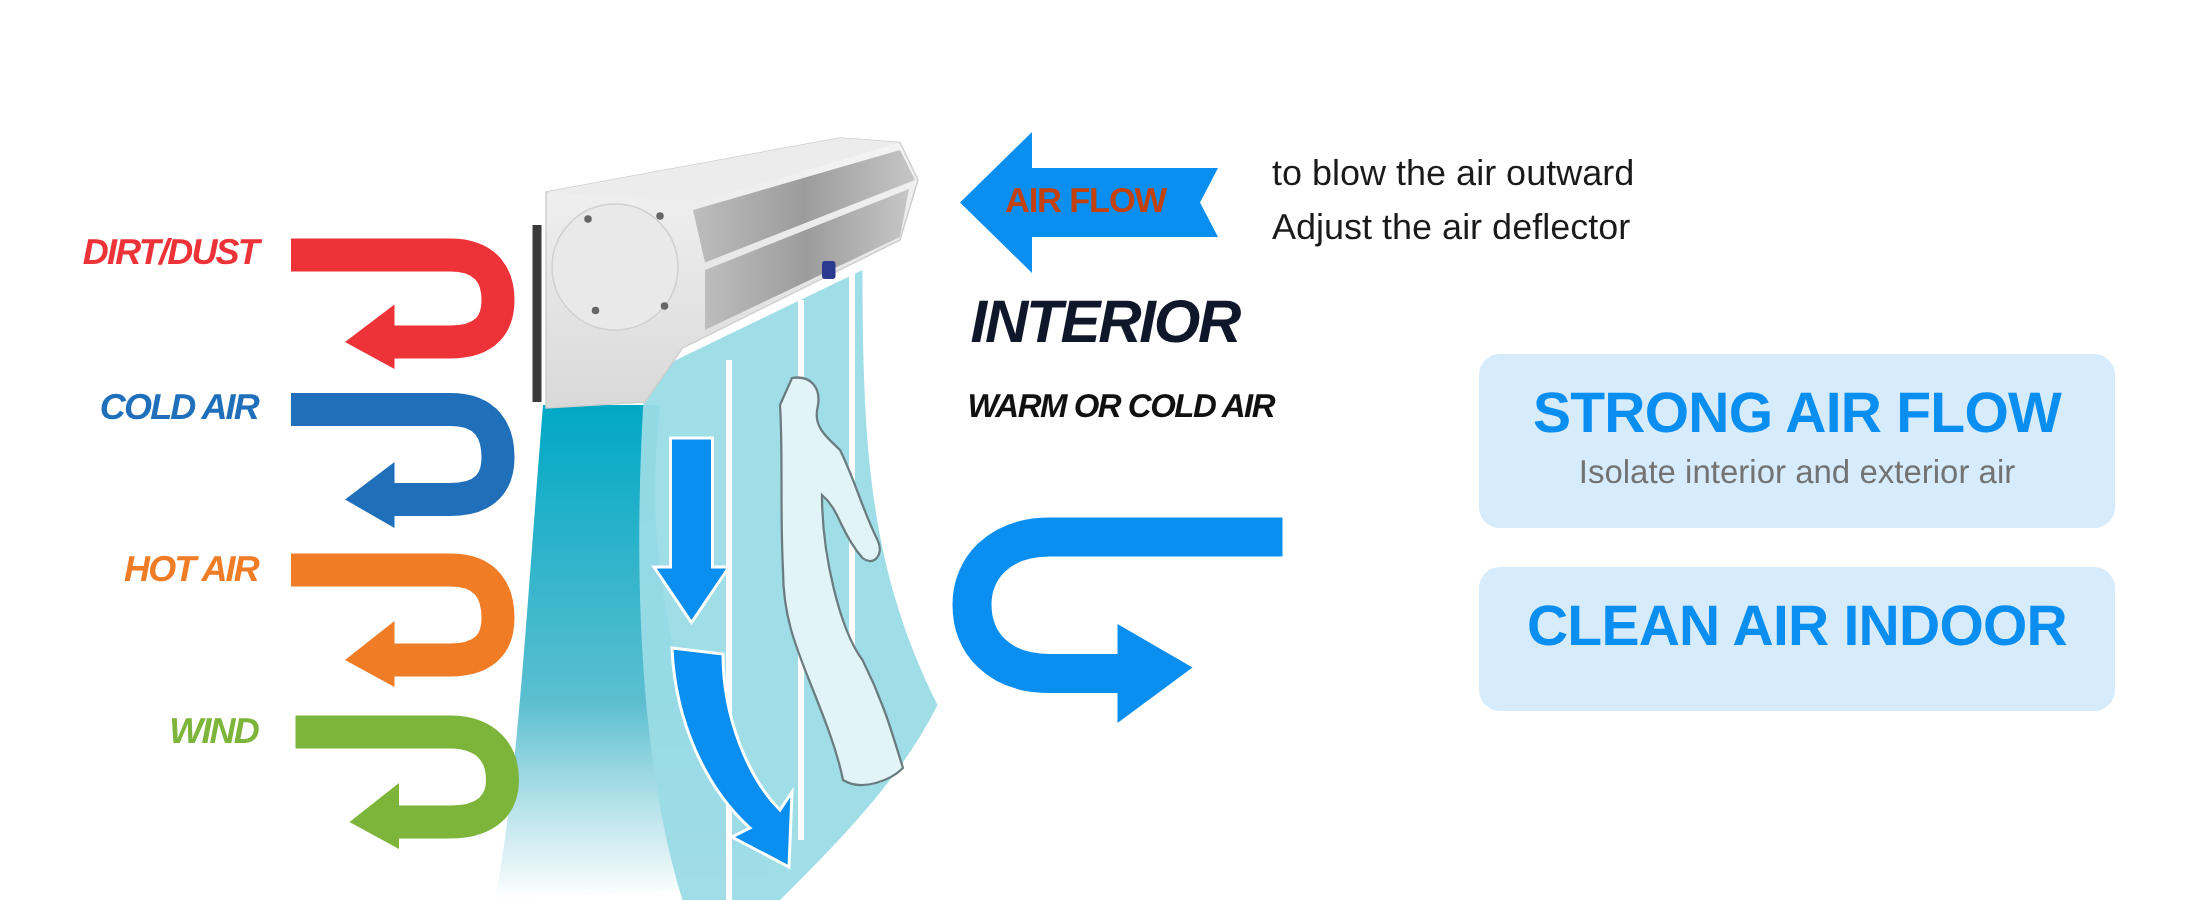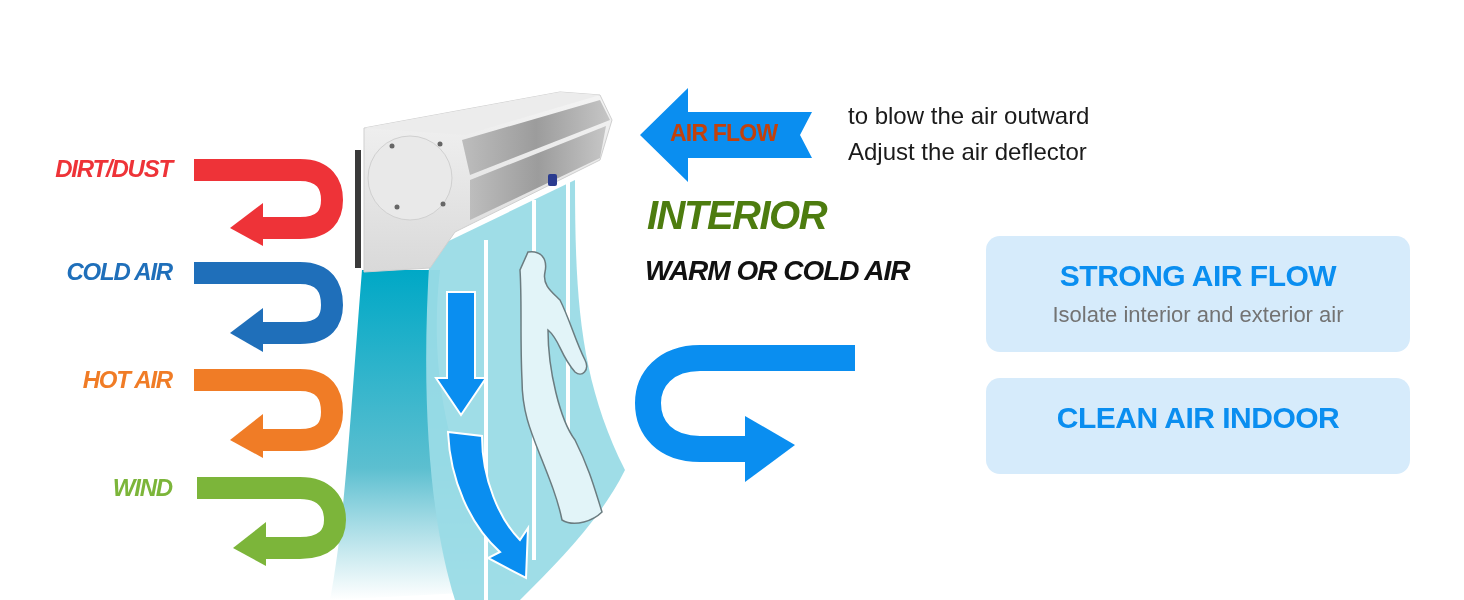--- a/index.html
+++ b/index.html
@@ -1,24 +1,24 @@
 <!DOCTYPE html>
 <html><head>
   <meta charset="utf-8">
   <style>
     html, body { margin: 0; padding: 0; background: #ffffff; }
     body { width: 1464px; height: 600px; position: relative; overflow: hidden; font-family: "Liberation Sans", "DejaVu Sans", sans-serif; }
     .abs { position: absolute; }
     .left-label { position: absolute; font-weight: bold; font-style: italic; font-size: 24px; letter-spacing: -1.2px; text-align: right; width: 180px; left: -8px; }
     .airflow-text { position: absolute; left: 670px; top: 120px; color: #c2410c; font-weight: bold; font-size: 23px; letter-spacing: -0.8px; }
     .deflector { position: absolute; left: 848px; top: 98px; font-size: 24px; line-height: 36px; color: #1a1a1a; }
-    .interior { position: absolute; left: 647px; top: 193px; color: #4d7c0f; font-weight: bold; font-style: italic; font-size: 40px; letter-spacing: -1.5px; }
-    .stays { position: absolute; left: 645px; top: 253px; color: #111; font-weight: bold; font-style: italic; font-size: 28px; line-height: 35px; letter-spacing: -1px; }
+    .interior { position: absolute; left: 647px; top: 193px; color: #0f172a; font-weight: bold; font-style: italic; font-size: 40px; letter-spacing: -1.5px; }
+    .stays { position: absolute; left: 645px; top: 253px; color: #111; font-weight: bold; font-style: italic; font-size: 22px; line-height: 35px; letter-spacing: -1px; }
     .card { position: absolute; left: 986px; width: 424px; background: #d6ebfb; border-radius: 14px; text-align: center; }
-    .card-title { color: #0a8ef0; font-weight: bold; font-size: 30px; letter-spacing: -0.5px; line-height: 44px; margin-top: 18px; }
+    .card-title { color: #0a8ef0; font-weight: bold; font-size: 38px; letter-spacing: -0.5px; line-height: 44px; margin-top: 18px; }
     .card-sub { color: #737373; font-size: 22px; line-height: 30px; margin-top: 2px; }
   </style>
 </head>
 <body>
 
 <svg class="abs" style="left:0;top:0" width="1464" height="600" viewBox="0 0 1464 600">
   <defs>
     <linearGradient id="tealGrad" x1="0" y1="0" x2="0" y2="1">
       <stop offset="0" stop-color="#00a8c6"></stop>
       <stop offset="0.6" stop-color="#5cbfd0"></stop>

